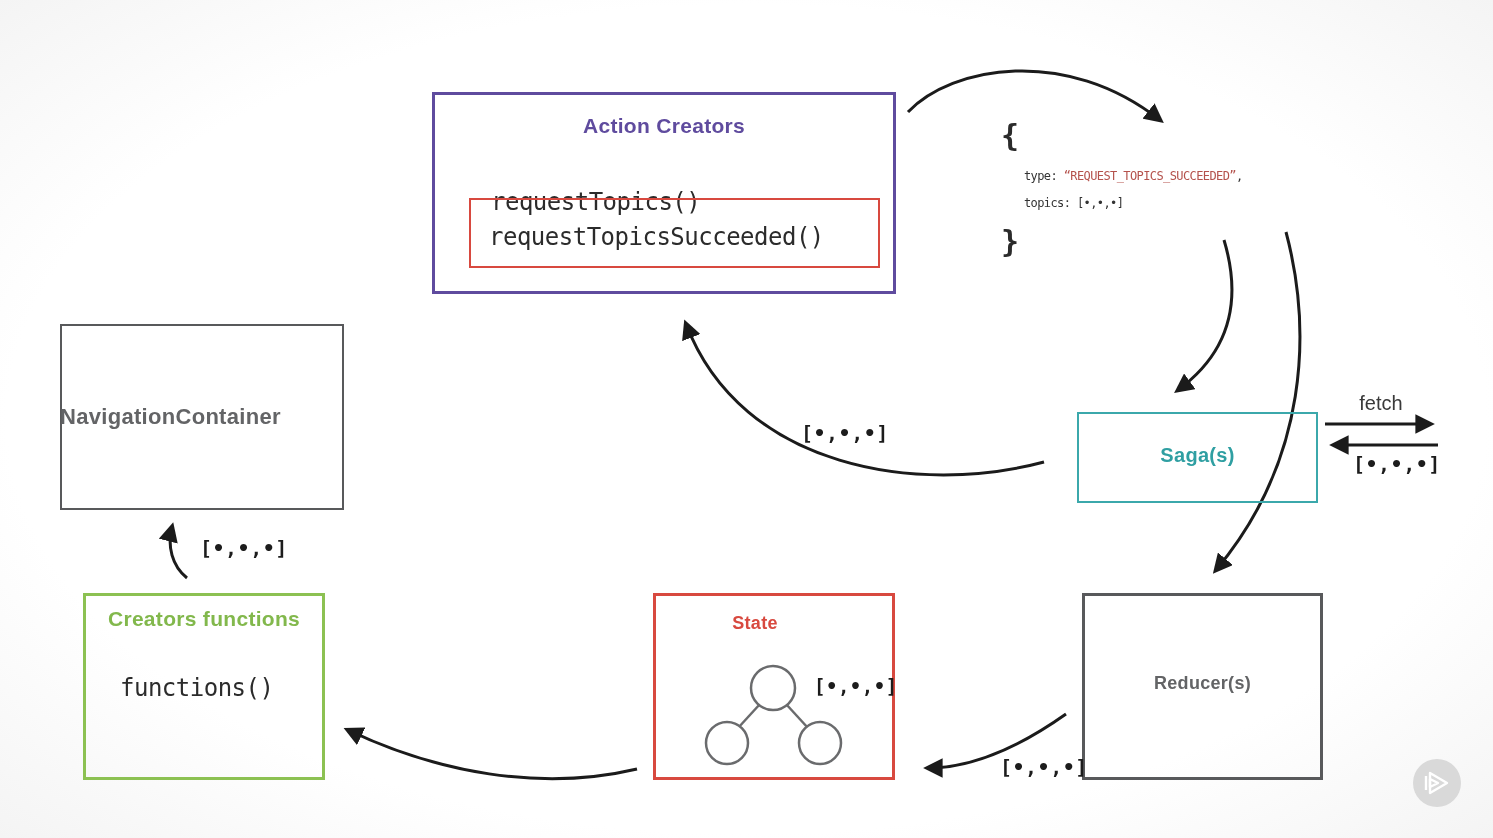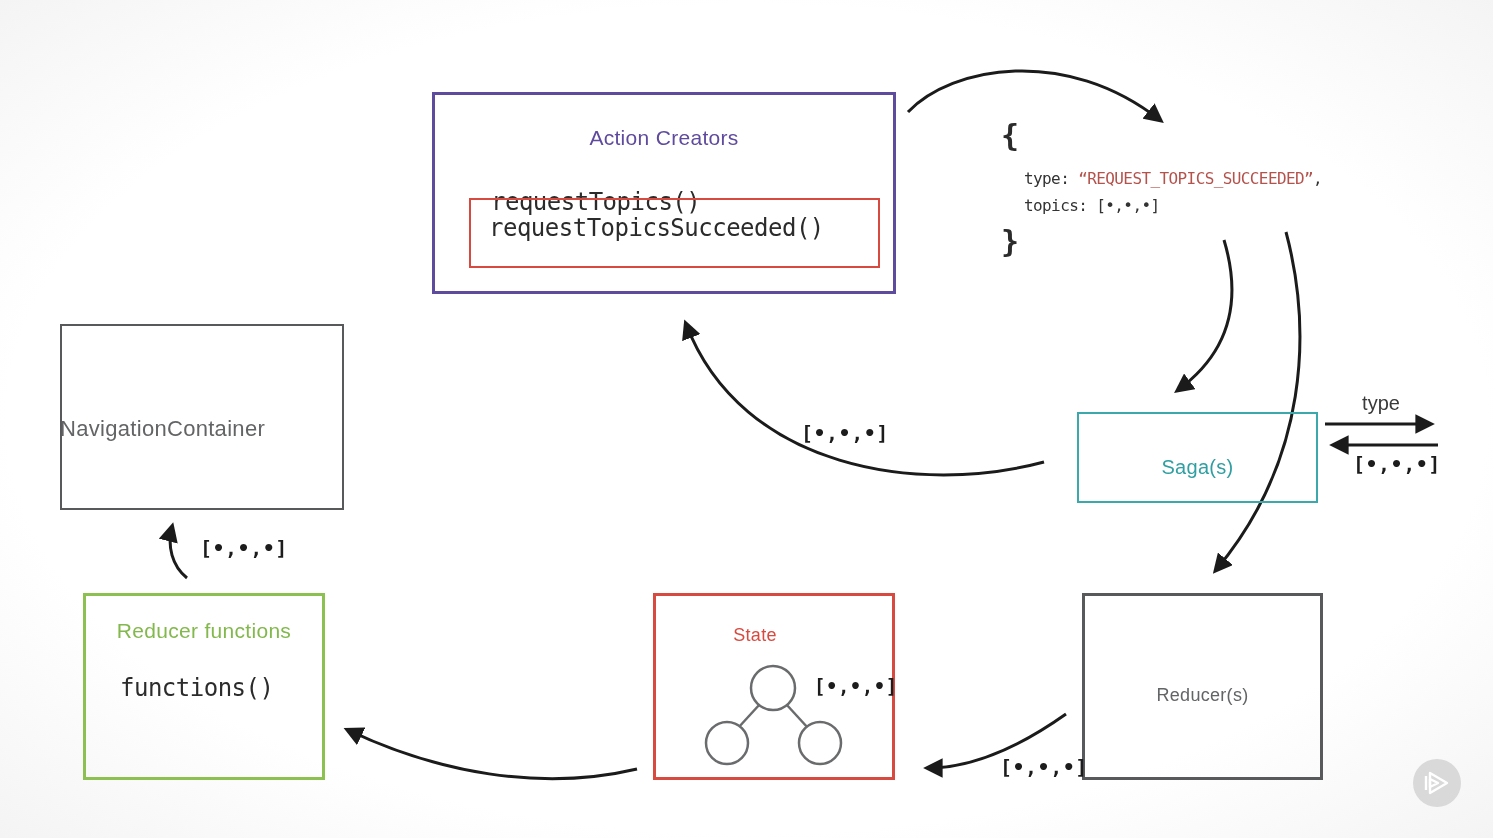--- a/index.html
+++ b/index.html
@@ -3,40 +3,40 @@
 <meta charset="utf-8">
 <style>
   html,body{margin:0;padding:0;background:#e9e9e9;}
   .stage{
     position:relative;width:1493px;height:838px;overflow:hidden;
     background:radial-gradient(ellipse at center, #ffffff 70%, #f4f4f4 100%);
     font-family:"Liberation Sans", sans-serif;
   }
   .overlay{position:absolute;left:0;top:0;width:1493px;height:838px;pointer-events:none;}
   .box{position:absolute;background:transparent;box-sizing:border-box;}
-  .box-title{font-weight:normal;letter-spacing:.3px;white-space:nowrap;margin-top:12px;}
+  .box-title{font-weight:bold;letter-spacing:.3px;white-space:nowrap;}
   .purple-box{border:3px solid #5f4b9e;}
   .purple-text{color:#5f4b9e;}
   .red-box{border:3px solid #d8493f;}
   .red-inner-box{border:2.5px solid #d8493f;}
   .red-text{color:#d8493f;}
   .teal-box{border:2.5px solid #3ba8ab;}
   .teal-text{color:#2f9fa2;}
   .green-box{border:3px solid #8cc152;}
   .green-text{color:#82b84c;}
   .gray-box{border:3px solid #58595b;}
   .gray-text{color:#636466;}
   .abs{position:absolute;white-space:nowrap;}
   .code{
     font-family:"DejaVu Sans Mono","Liberation Mono",monospace;
     color:#2b2b2b;font-size:24px;letter-spacing:-0.5px;
   }
   .obj-code{
     font-family:"DejaVu Sans Mono","Liberation Mono",monospace;
-    color:#333333;font-size:16px;letter-spacing:-0.6px;
+    color:#333333;font-size:12px;letter-spacing:-0.6px;
   }
   .obj-brace{
     font-family:"DejaVu Sans Mono","Liberation Mono",monospace;
     color:#2b2b2b;font-size:30px;font-weight:600;
   }
   .obj-red{color:#b4524c;}
   .payload{
     font-family:"DejaVu Sans Mono","Liberation Mono",monospace;
     color:#1c1c1c;font-size:20px;font-weight:600;letter-spacing:.5px;
   }
@@ -74,46 +74,46 @@
       <circle cx="773" cy="688" r="22" fill="#ffffff" stroke="#6a6b6d" stroke-width="2.5"></circle>
       <circle cx="727" cy="743" r="21" fill="#ffffff" stroke="#6a6b6d" stroke-width="2.5"></circle>
       <circle cx="820" cy="743" r="21" fill="#ffffff" stroke="#6a6b6d" stroke-width="2.5"></circle>
     </g>
   </svg>
 
   <div class="box purple-box" style="left:432px;top:92px;width:464px;height:202px;"></div>
   <div class="abs box-title purple-text" style="left:432px;top:114px;width:464px;text-align:center;font-size:21px;">Action Creators</div>
   <div class="abs code" style="left:491px;top:188px;">requestTopics()</div>
   <div class="box red-inner-box" style="left:469px;top:198px;width:411px;height:70px;"></div>
-  <div class="abs code" style="left:489px;top:214px;">requestTopicsSucceeded()</div>
+  <div class="abs code" style="left:489px;top:223px;">requestTopicsSucceeded()</div>
 
   <div class="abs obj-brace" style="left:1001px;top:118px;">{</div>
   <div class="abs obj-code" style="left:1024px;top:169px;"><span>type: </span><span class="obj-red">“REQUEST_TOPICS_SUCCEEDED”</span><span>,</span></div>
   <div class="abs obj-code" style="left:1024px;top:196px;">topics: [•,•,•]</div>
   <div class="abs obj-brace" style="left:1001px;top:224px;">}</div>
 
   <div class="box gray-box" style="left:60px;top:324px;width:284px;height:186px;border-width:2.5px;"></div>
   <div class="abs box-title gray-text" style="left:60px;top:404px;width:284px;font-size:22px;">NavigationContainer</div>
 
   <div class="box teal-box" style="left:1077px;top:412px;width:241px;height:91px;"></div>
   <div class="abs box-title teal-text" style="left:1077px;top:444px;width:241px;text-align:center;font-size:20px;">Saga(s)</div>
 
-  <div class="abs fetch-label" style="left:1352px;top:392px;width:58px;text-align:center;">type</div>
+  <div class="abs fetch-label" style="left:1352px;top:392px;width:58px;text-align:center;">fetch</div>
   <div class="abs payload" style="left:1353px;top:452px;">[•,•,•]</div>
 
   <div class="box gray-box" style="left:1082px;top:593px;width:241px;height:187px;"></div>
   <div class="abs box-title gray-text" style="left:1082px;top:673px;width:241px;text-align:center;font-size:18px;">Reducer(s)</div>
   <div class="abs payload" style="left:1000px;top:755px;">[•,•,•]</div>
 
   <div class="box red-box" style="left:653px;top:593px;width:242px;height:187px;"></div>
   <div class="abs box-title red-text" style="left:653px;top:613px;width:204px;text-align:center;font-size:18px;">State</div>
   <div class="abs payload" style="left:814px;top:675px;font-size:19px;">[•,•,•]</div>
 
   <div class="box green-box" style="left:83px;top:593px;width:242px;height:187px;"></div>
-  <div class="abs box-title green-text" style="left:83px;top:607px;width:242px;text-align:center;font-size:21px;">Reducer functions</div>
+  <div class="abs box-title green-text" style="left:83px;top:607px;width:242px;text-align:center;font-size:21px;">Creators functions</div>
   <div class="abs code" style="left:120px;top:674px;">functions()</div>
   <div class="abs payload" style="left:200px;top:536px;">[•,•,•]</div>
 
   <div class="abs payload" style="left:801px;top:421px;">[•,•,•]</div>
 
   <div class="play-btn">
     <svg width="48" height="48" viewBox="0 0 48 48">
       <g fill="none" stroke="#ffffff" stroke-width="2.4" stroke-linejoin="round">
         <line x1="13" y1="17" x2="13" y2="31"></line>
         <path d="M17 14 L34 24 L17 34 Z"></path>

